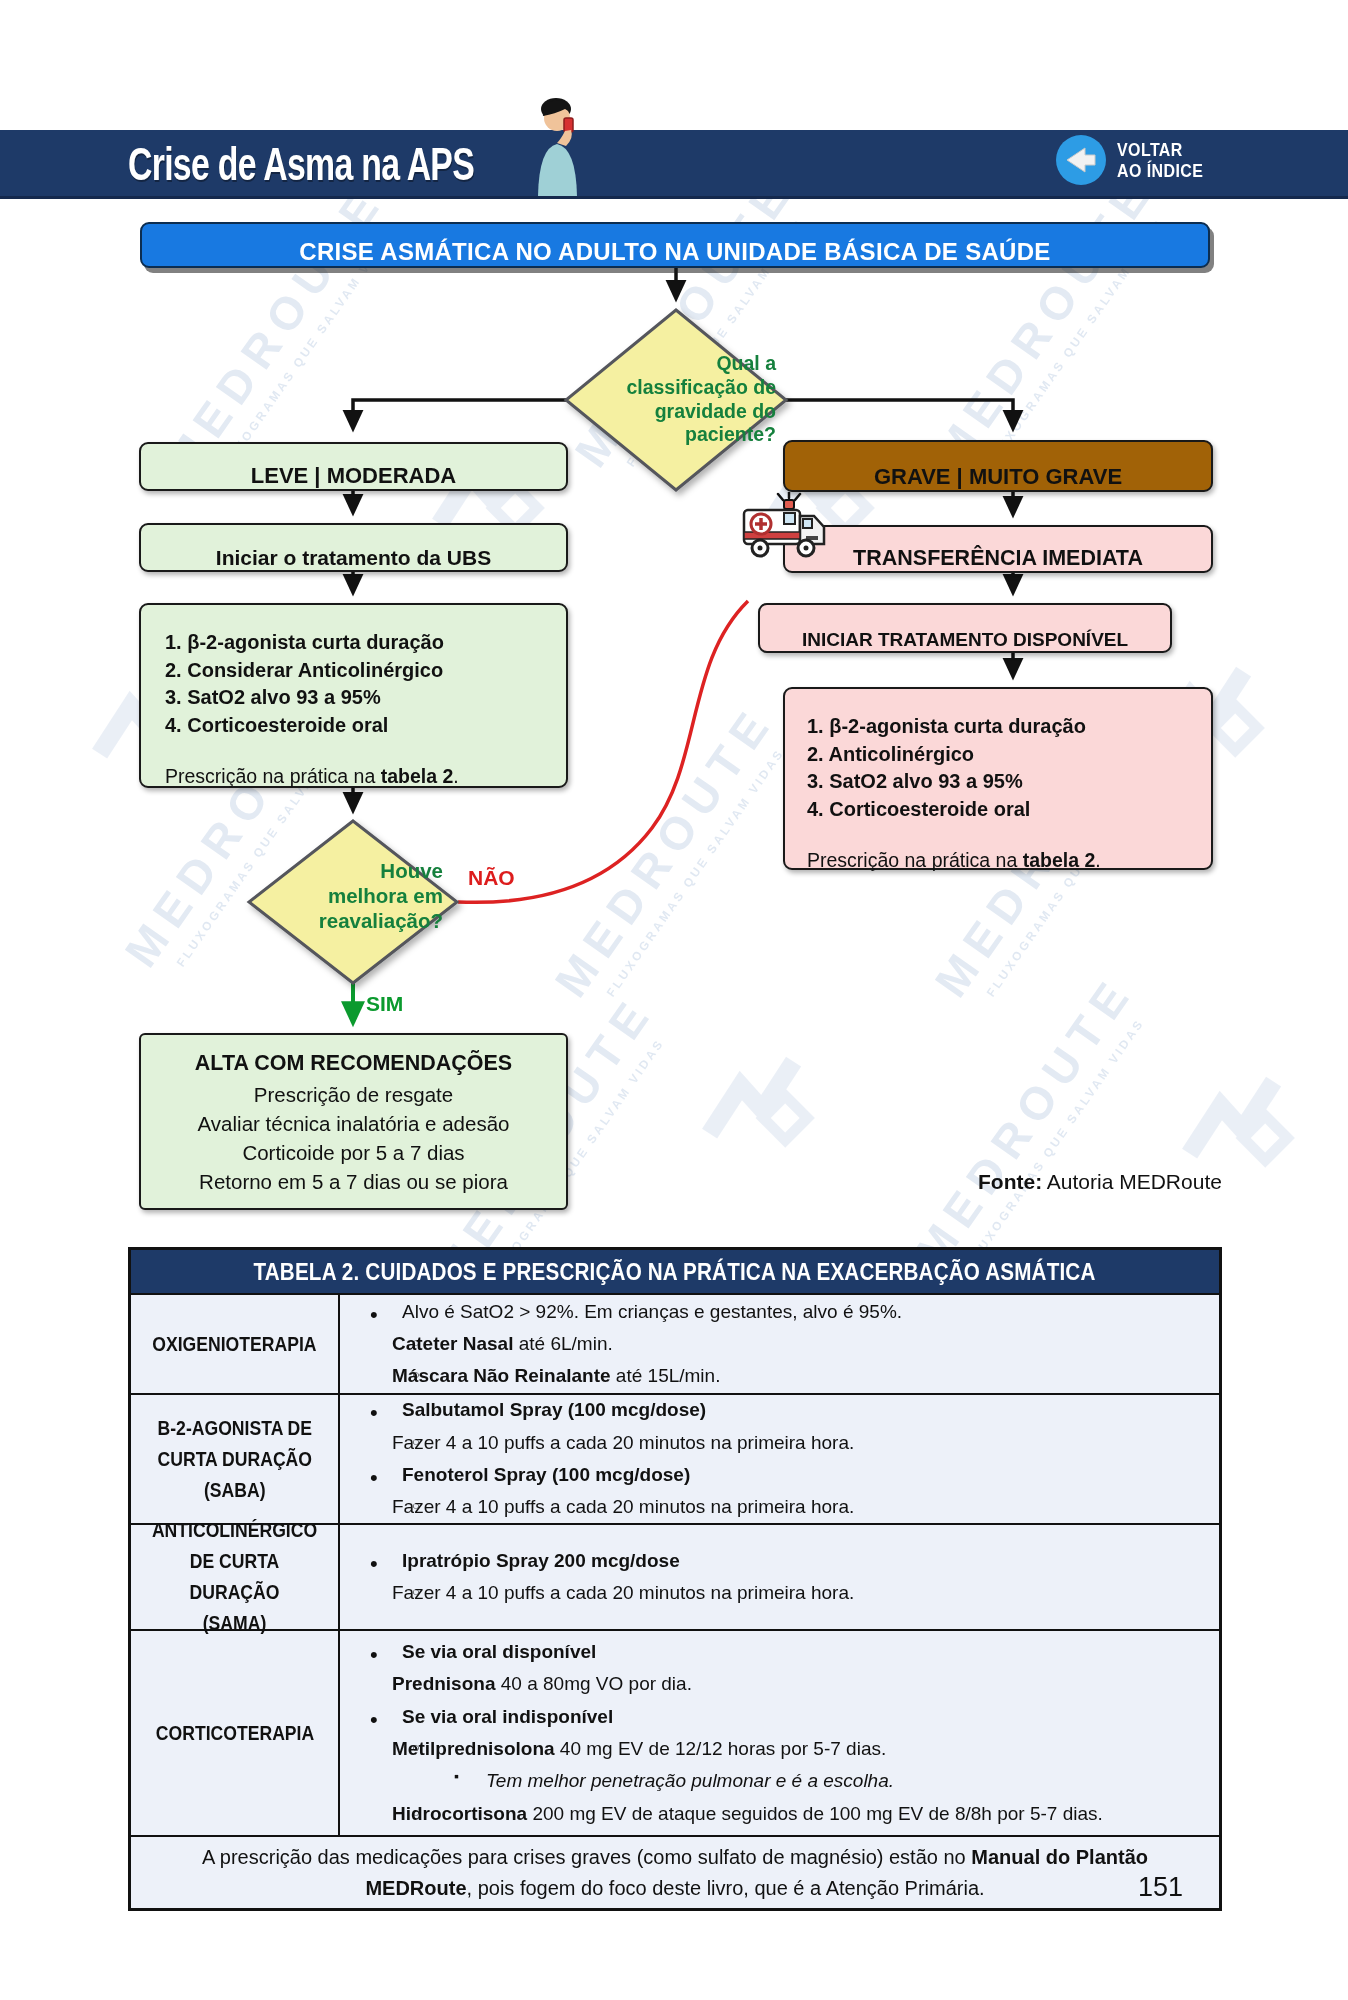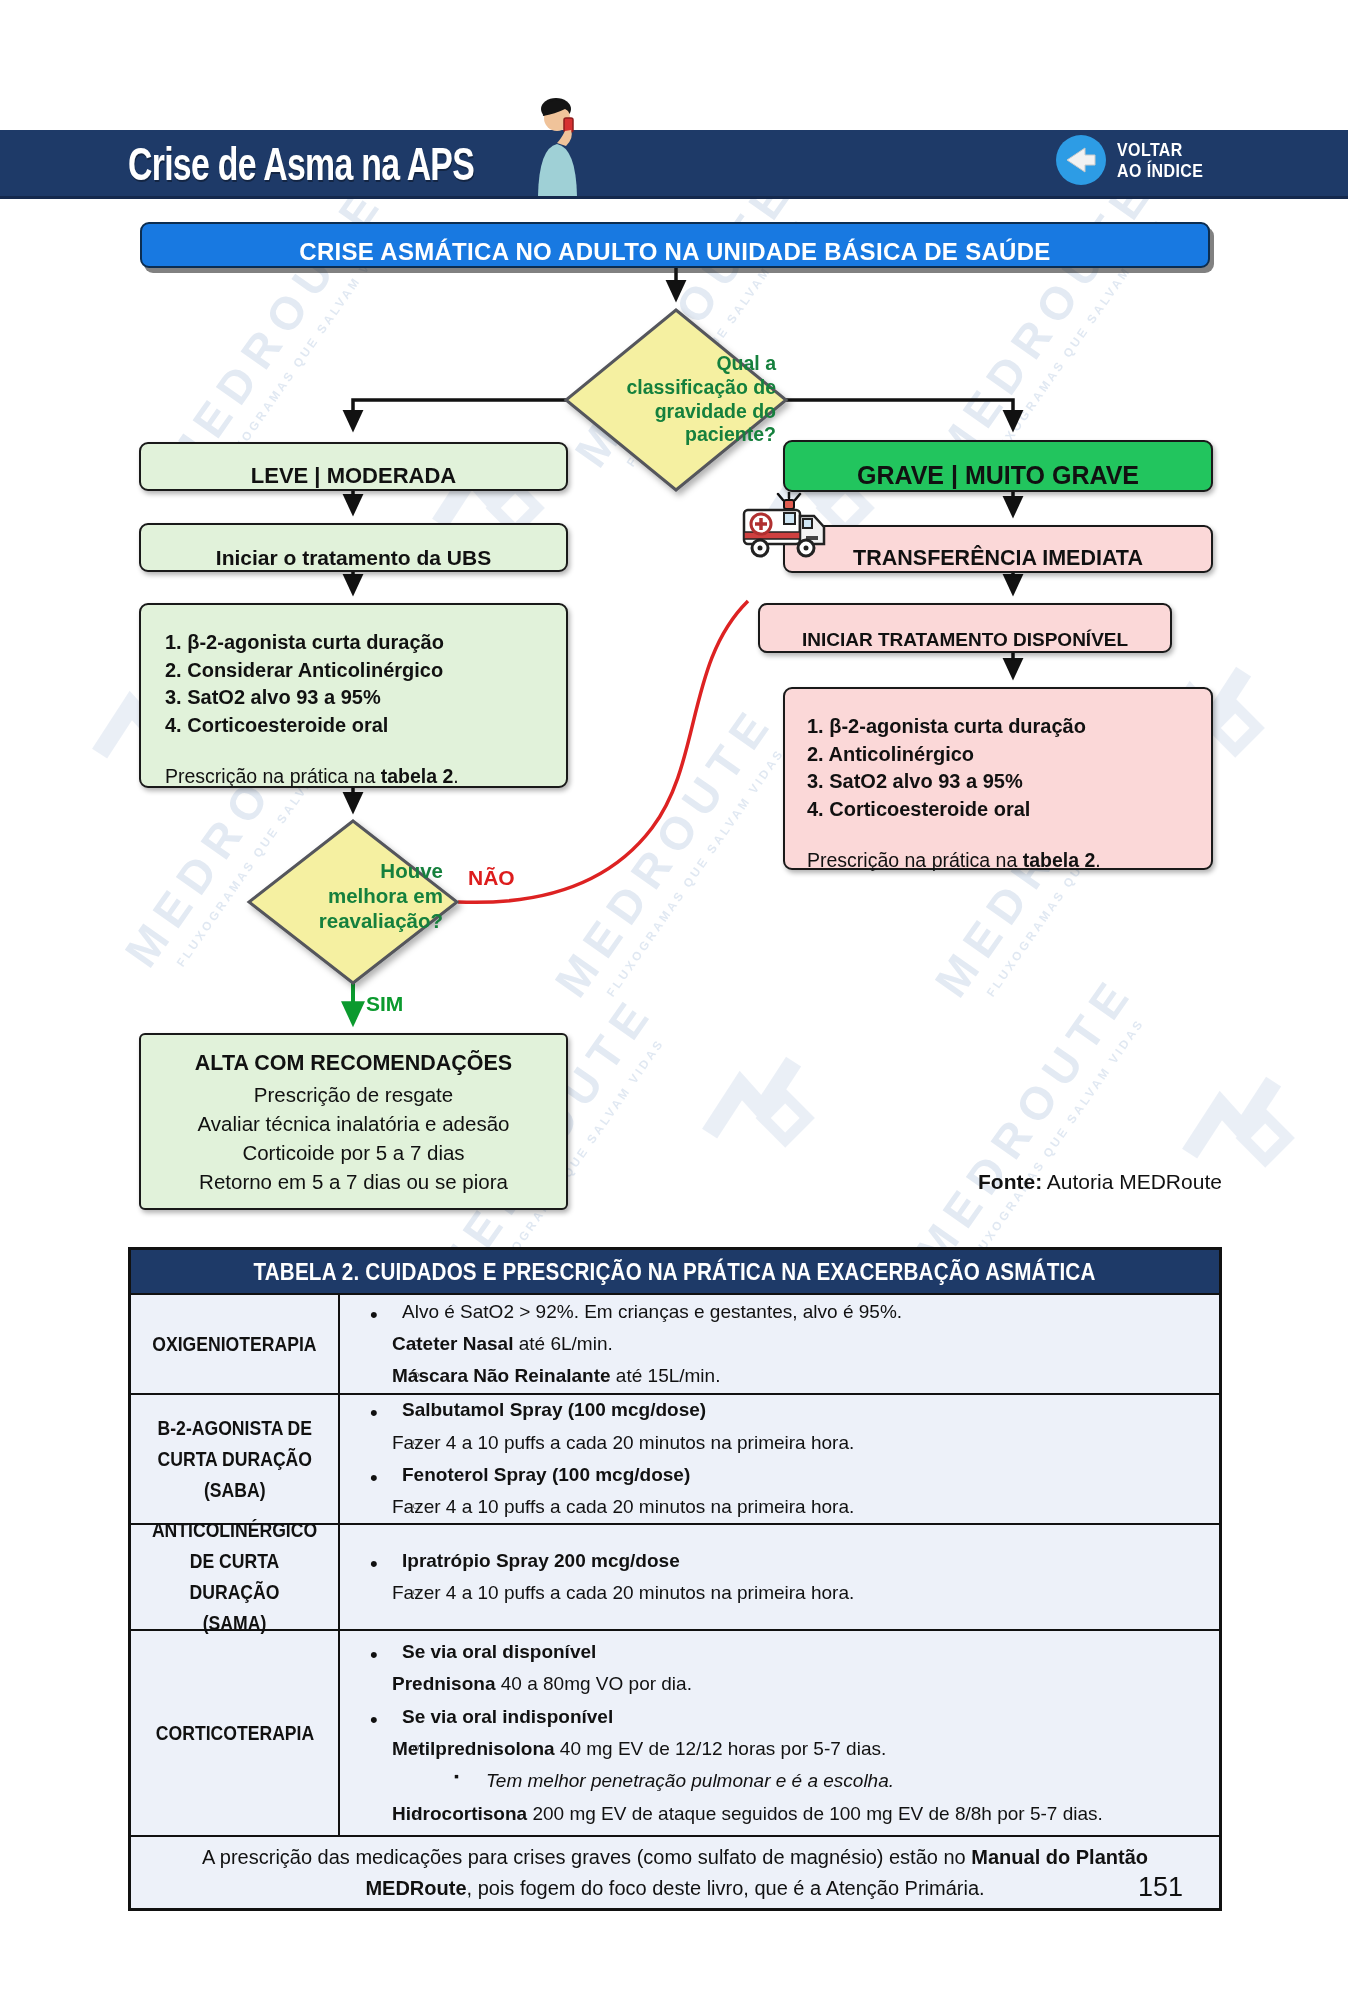--- a/index.html
+++ b/index.html
@@ -26,21 +26,21 @@
   .back-txt div{display:block;transform:scaleX(0.84);transform-origin:left center;font-size:19px;letter-spacing:0.5px;}
 
   
   .flow-svg{position:absolute;left:0;top:0;z-index:1;pointer-events:none;}
   .fbox{position:absolute;z-index:2;display:flex;align-items:flex-end;justify-content:center;
         border:2px solid #191919;border-radius:9px;box-sizing:border-box;text-align:center;
         box-shadow:2px 3px 5px rgba(0,0,0,0.30);}
   .fbox.title-box{background:#1879e1;border:2px solid #0c2d50;box-shadow:4px 5px 0 rgba(25,25,25,0.55);
         color:#fff;font-weight:bold;font-size:24px;letter-spacing:0.3px;}
   .fbox.green{background:#e1f2da;font-weight:bold;font-size:22px;}
-  .fbox.salmon{background:#22c55e;font-weight:bold;font-size:25px;}
+  .fbox.salmon{background:#a16207;font-weight:bold;font-size:22px;}
   .fbox.pink{background:#fbd8d8;font-weight:bold;font-size:22px;}
   .fbox.list{align-items:flex-start;justify-content:flex-start;text-align:left;padding:24px 24px;}
   .list-lines{font-weight:bold;font-size:20px;line-height:1.38;white-space:pre-line;}
   .list-note{font-weight:normal;font-size:19.5px;margin-top:26px;}
   .list-note b{font-weight:bold;}
   .diamond-label{position:absolute;z-index:2;text-align:right;font-weight:bold;white-space:pre-line;color:#15803d;}
   .lbl-nao{position:absolute;z-index:3;color:#dd1d1d;font-weight:bold;font-size:21px;}
   .lbl-sim{position:absolute;z-index:3;color:#0b9a2e;font-weight:bold;font-size:21px;}
   .alta-box{position:absolute;z-index:2;background:#e1f2da;border:2px solid #191919;border-radius:6px;
         box-sizing:border-box;text-align:center;box-shadow:2px 3px 5px rgba(0,0,0,0.30);padding-top:16px;}

